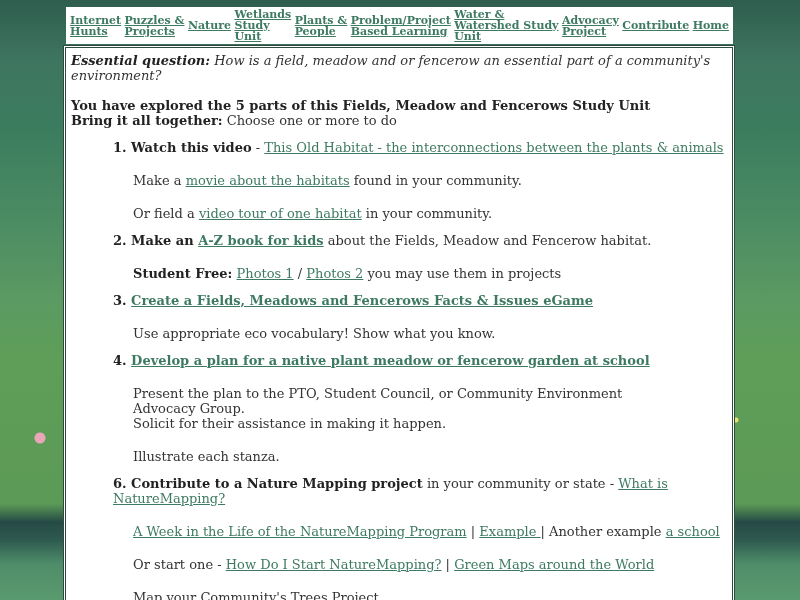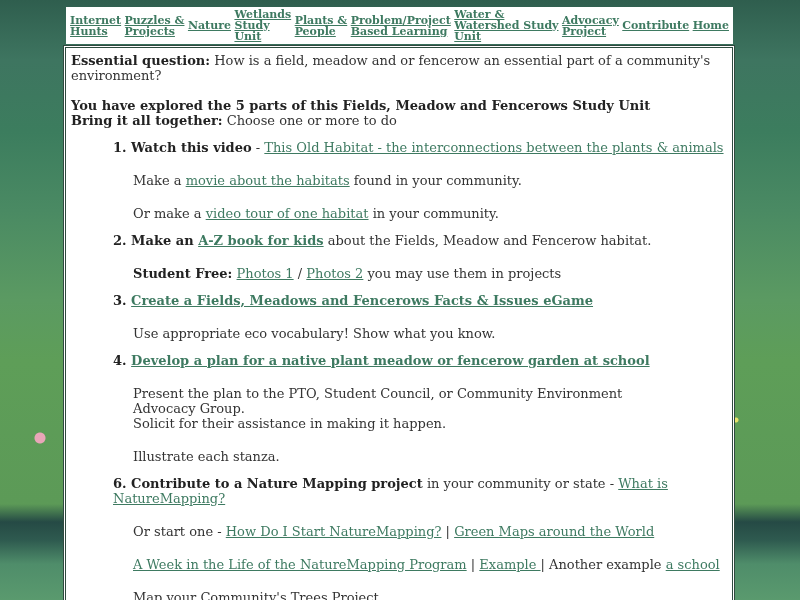--- a/index.html
+++ b/index.html
@@ -34,21 +34,21 @@
     background: #ffffff;
     border: 3px double #2f4a3f;
     box-sizing: border-box;
     padding: 5px 5px 0 5px;
     color: #333333;
     font-size: 13px; line-height: 15px;
   }
   .main b { color: #222222; }
   .main a { color: #3e7a61; text-decoration: underline; }
   p { margin: 0; }
-  .intro1 { margin-bottom: 15px; }
+  .intro1 { margin-bottom: 15px; font-style: italic; }
   .item { margin-left: 42px; margin-top: 12px; }
   .sub { margin-left: 62px; margin-top: 18px; }
 </style>
 </head>
 <body>
 
 <nav class="nav">
   <a><span>Internet</span><br><span>Hunts</span></a>
   <a><span>Puzzles &amp;</span><br><span>Projects</span></a>
   <a><span>Nature</span></a>
@@ -61,30 +61,30 @@
   <a><span>Home</span></a>
 </nav>
 
 <main class="main">
   <p class="intro1"><b>Essential question:</b><span> How is a field, meadow and or fencerow an essential part of a community's environment?</span></p>
   <p><b>You have explored the 5 parts of this Fields, Meadow and Fencerows Study Unit</b></p>
   <p><b>Bring it all together:</b><span> Choose one or more to do</span></p>
 
   <p class="item"><b>1. Watch this video</b><span> - </span><a>This Old Habitat - the interconnections between the plants &amp; animals</a></p>
   <p class="sub"><span>Make a </span><a>movie about the habitats</a><span> found in your community.</span></p>
-  <p class="sub"><span>Or make a </span><a>video tour of one habitat</a><span> in your community.</span></p>
+  <p class="sub"><span>Or field a </span><a>video tour of one habitat</a><span> in your community.</span></p>
 
   <p class="item"><b>2. Make an </b><a style="font-weight:bold">A-Z book for kids</a><span> about the Fields, Meadow and Fencerow habitat.</span></p>
   <p class="sub"><b>Student Free:</b> <a>Photos 1</a><span> / </span><a>Photos 2</a><span> you may use them in projects</span></p>
 
   <p class="item"><b>3. </b><a style="font-weight:bold">Create a Fields, Meadows and Fencerows Facts &amp; Issues eGame</a></p>
   <p class="sub">Use appropriate eco vocabulary! Show what you know.</p>
 
   <p class="item"><b>4. </b><a style="font-weight:bold">Develop a plan for a native plant meadow or fencerow garden at school</a></p>
   <p class="sub" style="width:500px"><span>Present the plan to the PTO, Student Council, or Community Environment Advocacy Group.</span><br><span>Solicit for their assistance in making it happen.</span></p>
 
   <p class="sub">Illustrate each stanza.</p>
 
   <p class="item"><b>6. Contribute to a Nature Mapping project</b><span> in your community or state - </span><a>What is NatureMapping?</a></p>
+  <p class="sub"><a>A Week in the Life of the NatureMapping Program</a><span> | </span><a>Example </a><span>| Another example </span><a>a school</a></p>
   <p class="sub"><span>Or start one - </span><a>How Do I Start NatureMapping?</a><span> | </span><a>Green Maps around the World</a></p>
-  <p class="sub"><a>A Week in the Life of the NatureMapping Program</a><span> | </span><a>Example </a><span>| Another example </span><a>a school</a></p>
   <p class="sub">Map your Community's Trees Project</p>
 </main>
 
 </body></html>

